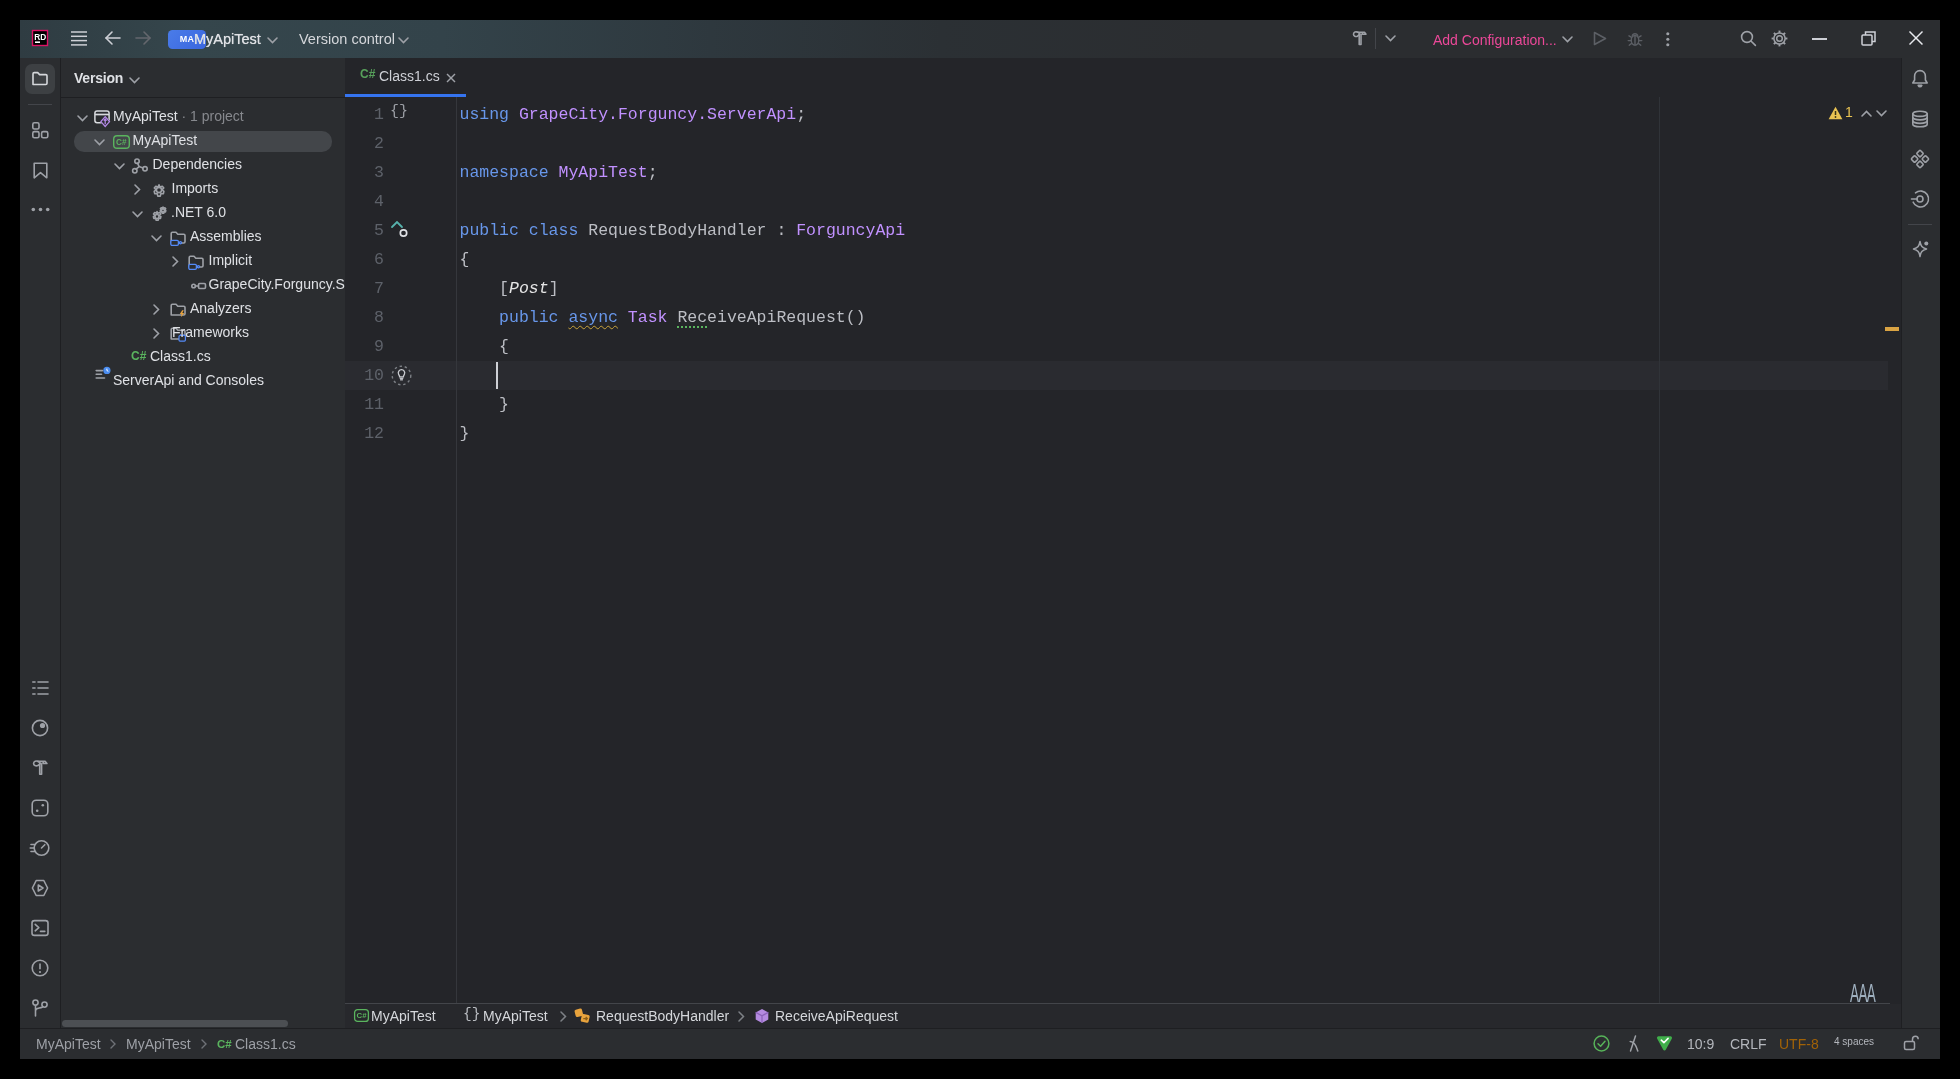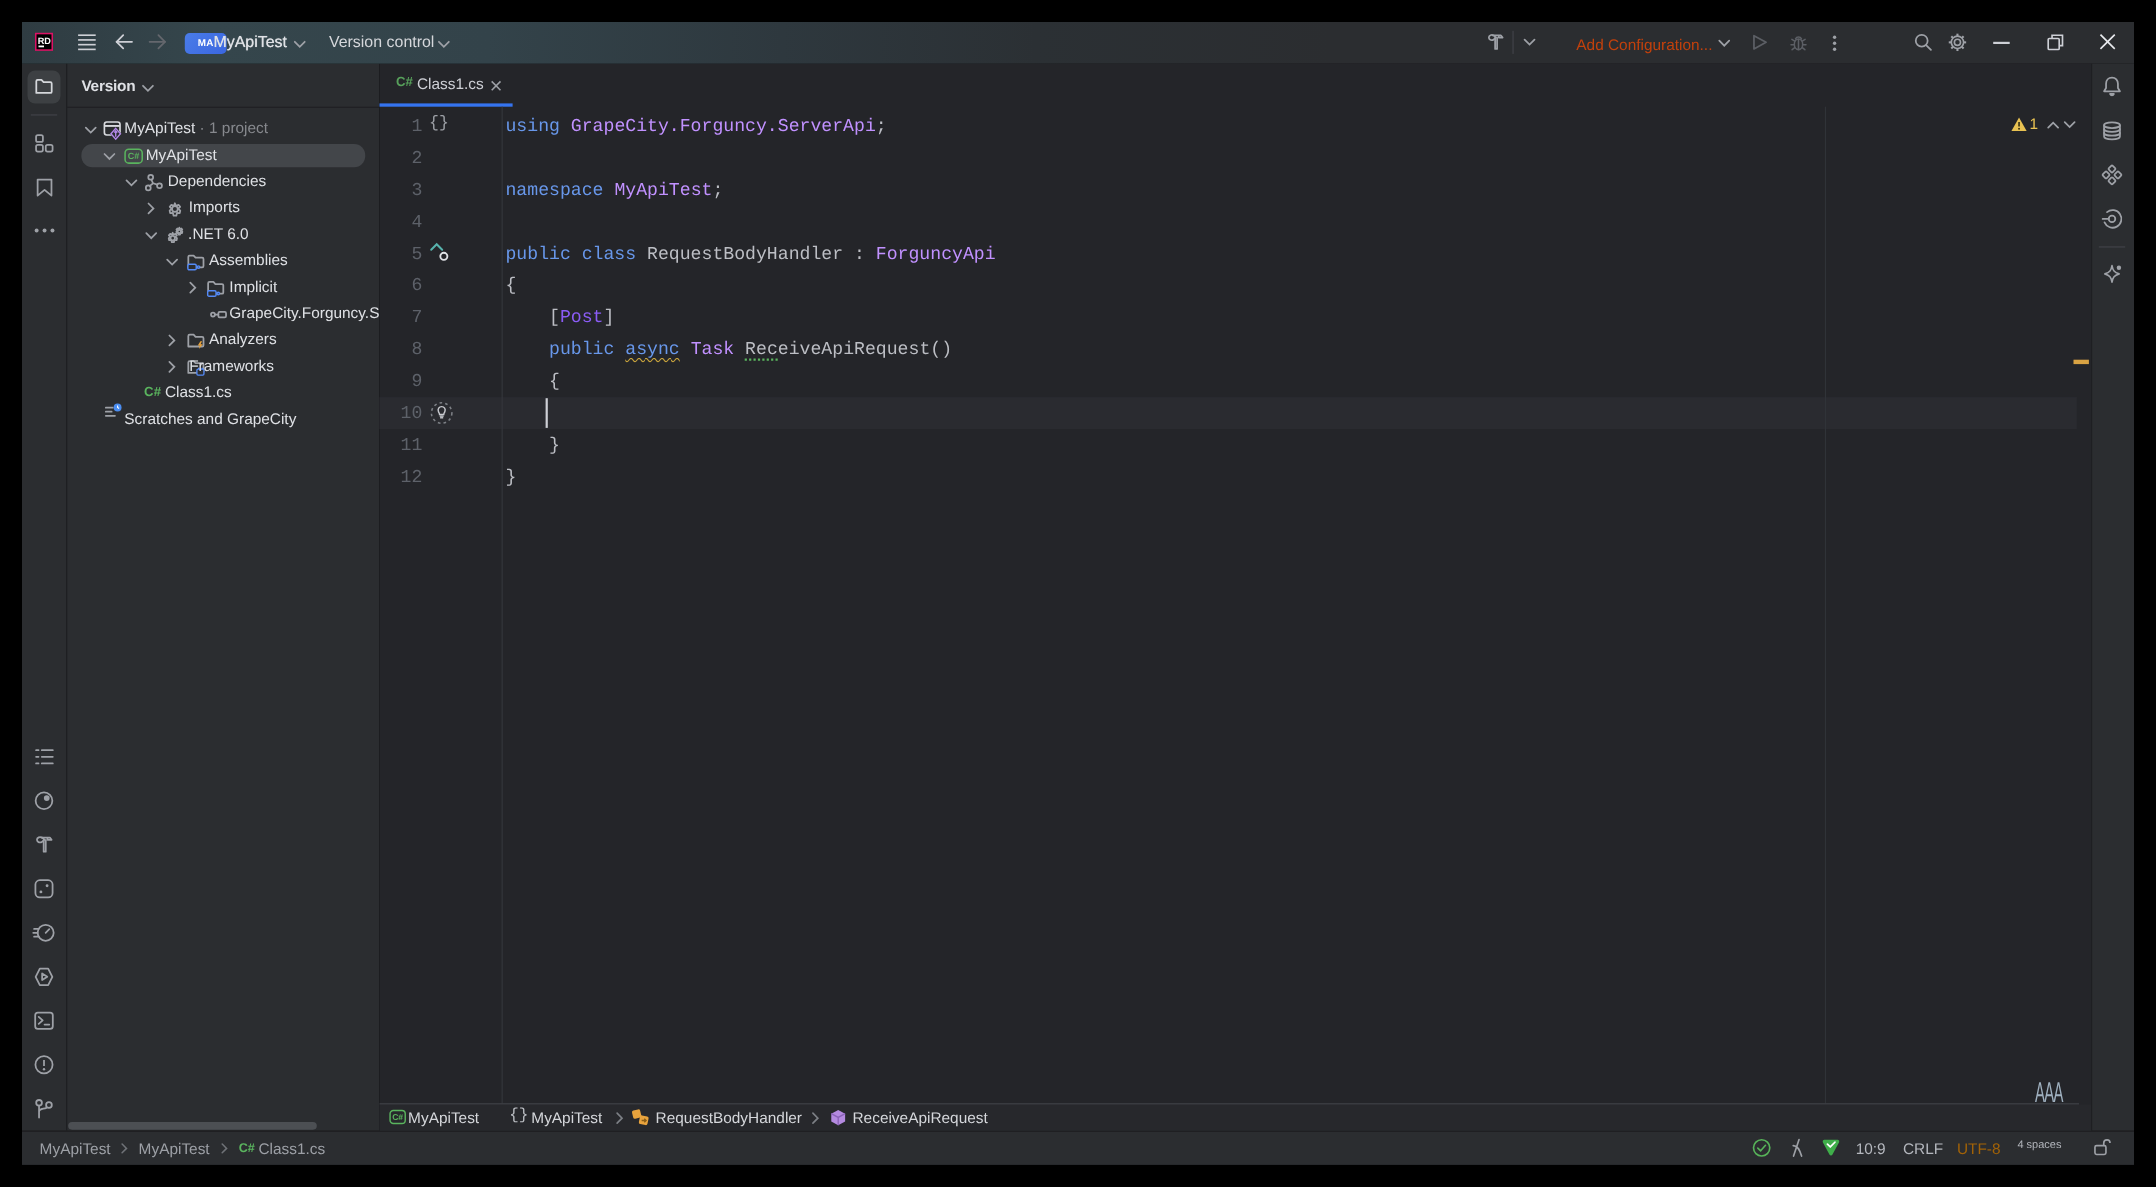--- a/index.html
+++ b/index.html
@@ -11,21 +11,21 @@
   #tree{left:61px;top:58px;width:284px;height:970px;background:#2b2d30;}
   #editor{left:345px;top:58px;width:1556px;height:970px;background:#242529;}
   #rightrail{left:1901px;top:58px;width:39px;height:970px;background:#2b2d30;border-left:1px solid #1e1f22;box-sizing:border-box;}
   #statusbar{left:20px;top:1028px;width:1920px;height:31px;background:#2b2d30;border-top:1px solid #1e1f22;box-sizing:border-box;}
   .t{color:#dfe1e5;font-size:14px;white-space:pre;}
   .dim{color:#87898e;}
   svg{display:block;overflow:visible;}
   .ic{stroke:#9ea1a7;fill:none;stroke-width:1.6;stroke-linecap:round;stroke-linejoin:round;}
   
   .code{font-family:"Liberation Mono",monospace;font-size:16.5px;line-height:29px;white-space:pre;}
-  .kw{color:#6897ea;} .cls{color:#c191ff;text-align:right;} .df{color:#bcbec4;} .attr{color:#8b5cf6;}
+  .kw{color:#6897ea;} .cls{color:#c191ff;text-align:right;} .df{color:#bcbec4;} .attr{color:#e5e5e5;font-style:italic;}
   .ln{color:#5d6169;font-family:"Liberation Mono",monospace;font-size:16.5px;line-height:29px;text-align:right;white-space:pre;}
 </style></head>
 <body>
 <div id="titlebar" class="abs"></div>
 <div id="leftrail" class="abs"></div>
 <div id="tree" class="abs"></div>
 <div id="editor" class="abs"></div>
 <div id="rightrail" class="abs"></div>
 <div id="statusbar" class="abs"></div>
 
@@ -67,21 +67,21 @@
 <svg class="abs" style="left:1351px;top:30px" width="17" height="17">
   <g class="ic">
       <path d="M6.2 2.2 L13.5 2.2 L15 4.2 L11.5 4.2 L11.5 2.2 M8.2 4.4 L8.2 14.5 M10 4.4 L10 14.5 M8.2 14.5 L10 14.5"></path>
       <path d="M2.5 4.2 C2.5 2.2 5 1.2 6.8 2.2 L9 4 L6.5 6.2 C4.5 7 2.5 6 2.5 4.2 Z"></path>
     </g>
 </svg>
 <div class="abs" style="left:1375px;top:28px;width:1px;height:21px;background:#43454a"></div>
 <svg class="abs" style="left:1385px;top:35px" width="11" height="7">
     <polyline points="1,1 5.5,5.5 10,1" stroke="#9ea1a7" stroke-width="1.6" fill="none" stroke-linecap="round"></polyline>
   </svg>
-<div class="abs t" style="left:1433px;top:32px;font-size:14px;color:#c2410c">Add Configuration...</div>
+<div class="abs t" style="left:1433px;top:32px;font-size:14px;color:#ec4899">Add Configuration...</div>
 <svg class="abs" style="left:1562px;top:36px" width="11" height="7">
     <polyline points="1,1 5.5,5.5 10,1" stroke="#9ea1a7" stroke-width="1.6" fill="none" stroke-linecap="round"></polyline>
   </svg>
 <svg class="abs" style="left:1592px;top:30px" width="16" height="17">
     <path d="M2.5 2.5 L13.5 8.5 L2.5 14.5 Z" fill="none" stroke="#5c5f65" stroke-width="1.6" stroke-linejoin="round"></path>
   </svg>
 <svg class="abs" style="left:1627px;top:31px" width="16" height="16">
   <g stroke="#5c5f65" stroke-width="1.4" fill="none" stroke-linecap="round">
     <ellipse cx="8" cy="9.3" rx="3.8" ry="4.8"></ellipse>
       <path d="M5.3 4.4 A3 3 0 0 1 10.7 4.4"></path>
@@ -260,21 +260,21 @@
 <div class="abs t" style="left:132.5px;top:132px">MyApiTest</div>
 <div class="abs t" style="left:152.5px;top:156px">Dependencies</div>
 <div class="abs t" style="left:171.5px;top:180px">Imports</div>
 <div class="abs t" style="left:171px;top:204px">.NET 6.0</div>
 <div class="abs t" style="left:190px;top:228px">Assemblies</div>
 <div class="abs t" style="left:208.5px;top:252px">Implicit</div>
 <div class="abs t" style="left:208.5px;top:276px;width:136px;overflow:hidden">GrapeCity.Forguncy.Se</div>
 <div class="abs t" style="left:190px;top:300px">Analyzers</div>
 <div class="abs t" style="left:172px;top:324px">Frameworks</div>
 <div class="abs t" style="left:150px;top:348px">Class1.cs</div>
-<div class="abs t" style="left:113px;top:372px">Scratches and GrapeCity</div>
+<div class="abs t" style="left:113px;top:372px">ServerApi and Consoles</div>
 
 <div class="abs" style="left:345px;top:361px;width:1543px;height:29px;background:#2a2b30"></div>
 <div class="abs" style="left:360px;top:67px;color:#57a05b;font-size:12px;font-weight:bold">C#</div>
 <div class="abs" style="left:379px;top:68px;color:#ced0d6;font-size:14px">Class1.cs</div>
 <svg class="abs" style="left:446px;top:73px" width="10" height="10">
     <g stroke="#9ea1a7" stroke-width="1.4">
       <line x1="1" y1="1" x2="9" y2="9"></line>
       <line x1="9" y1="1" x2="1" y2="9"></line>
     </g>
   </svg>

